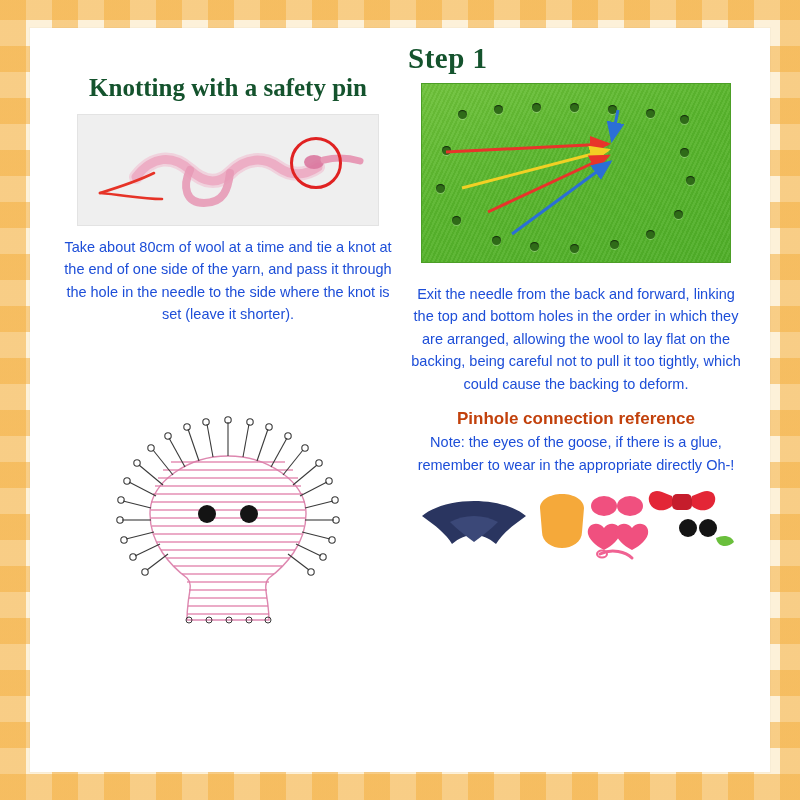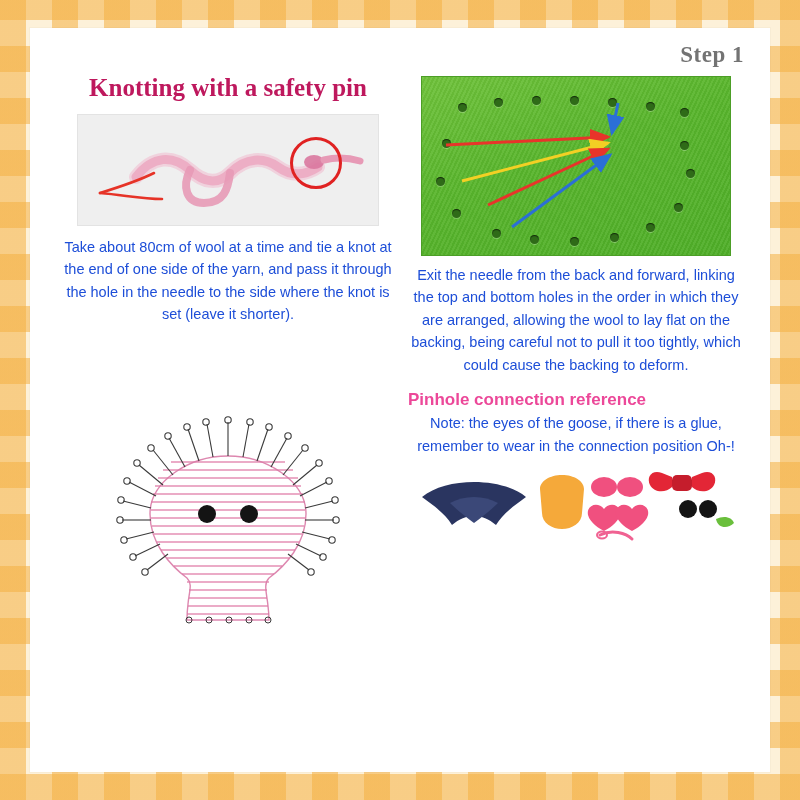--- a/index.html
+++ b/index.html
@@ -38,44 +38,44 @@
     width: 340px;
   }
   .col-right {
     position: absolute;
     left: 378px; top: 14px;
     width: 336px;
   }
   .step-head {
     font-family: "Liberation Serif", serif;
     font-weight: bold;
-    color: #737373;
-    font-size: 23px;
-    text-align: right;
+    color: #14532d;
+    font-size: 29px;
+    text-align: left;
     letter-spacing: .5px;
   }
   .title-left {
     font-family: "Liberation Serif", serif;
     font-weight: bold;
-    color: #be185d;
+    color: #14532d;
     font-size: 25px;
     text-align: center;
     margin-bottom: 12px;
   }
   .body-text {
     font-size: 14.5px;
     color: #1d4ed8;
     line-height: 1.55;
     text-align: center;
   }
   .sub-head {
     font-size: 17px;
     font-weight: bold;
-    color: #ec4899;
-    text-align: left;
+    color: #c2410c;
+    text-align: center;
     margin: 14px 0 2px 0;
   }
 
   
   .yarn-photo {
     position: relative;
     width: 300px; height: 110px;
     margin: 0 auto 10px auto;
     background: linear-gradient(180deg,#f2f2f2 0%, #eaeaea 60%, #e2e2e2 100%);
     border: 1px solid #e3e3e3;
@@ -301,24 +301,24 @@
             </marker>
           </defs>
           <line x1="24" y1="68" x2="186" y2="60" stroke="#e8342a" stroke-width="3" marker-end="url(#arR)"></line>
           <line x1="40" y1="104" x2="186" y2="66" stroke="#f2d024" stroke-width="3" marker-end="url(#arY)"></line>
           <line x1="66" y1="128" x2="186" y2="72" stroke="#e8342a" stroke-width="3" marker-end="url(#arR)"></line>
           <line x1="90" y1="150" x2="188" y2="78" stroke="#2b6fd6" stroke-width="3" marker-end="url(#arB)"></line>
           <line x1="196" y1="26" x2="190" y2="56" stroke="#2b6fd6" stroke-width="3" marker-end="url(#arB)"></line>
         </svg>
       </div>
 
-      <div class="body-text" style="margin-top:8px;">Exit the needle from the back and forward, linking the top and bottom holes in the order in which they are arranged, allowing the wool to lay flat on the backing, being careful not to pull it too tightly, which could cause the backing to deform.</div>
+      <div class="body-text" style="margin-top:20px;">Exit the needle from the back and forward, linking the top and bottom holes in the order in which they are arranged, allowing the wool to lay flat on the backing, being careful not to pull it too tightly, which could cause the backing to deform.</div>
 
       <div class="sub-head">Pinhole connection reference</div>
-      <div class="body-text">Note: the eyes of the goose, if there is a glue, remember to wear in the connection position Oh-!</div>
+      <div class="body-text">Note: the eyes of the goose, if there is a glue, remember to wear in the appropriate directly Oh-!</div>
 
       <div class="accessories">
         <svg class="cap" width="320" height="80" viewBox="0 0 320 80">
 
           <g>
             <path d="M6 34 C30 14, 86 14, 110 34 C96 44, 86 52, 80 62 C66 50, 50 50, 36 62 C30 52, 20 44, 6 34 Z" fill="#2a3560"></path>
             <path d="M34 40 C48 32, 68 32, 82 40 C74 48, 66 54, 58 60 C50 54, 42 48, 34 40 Z" fill="#3b4878"></path>
           </g>
 
           <g>

